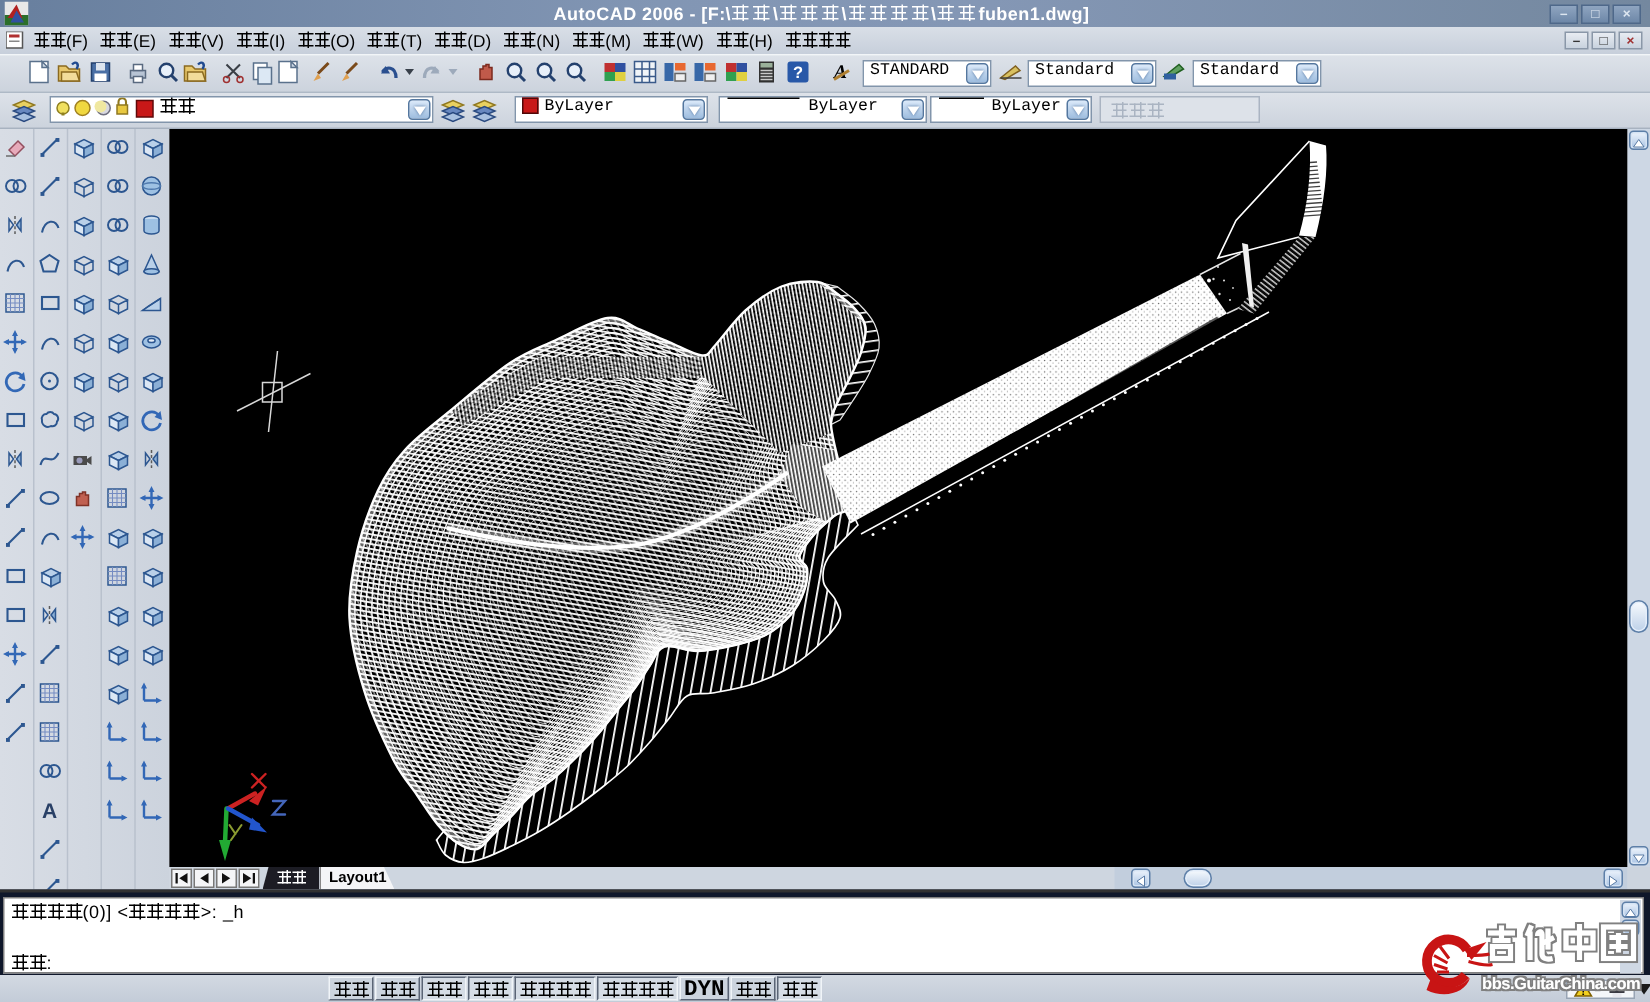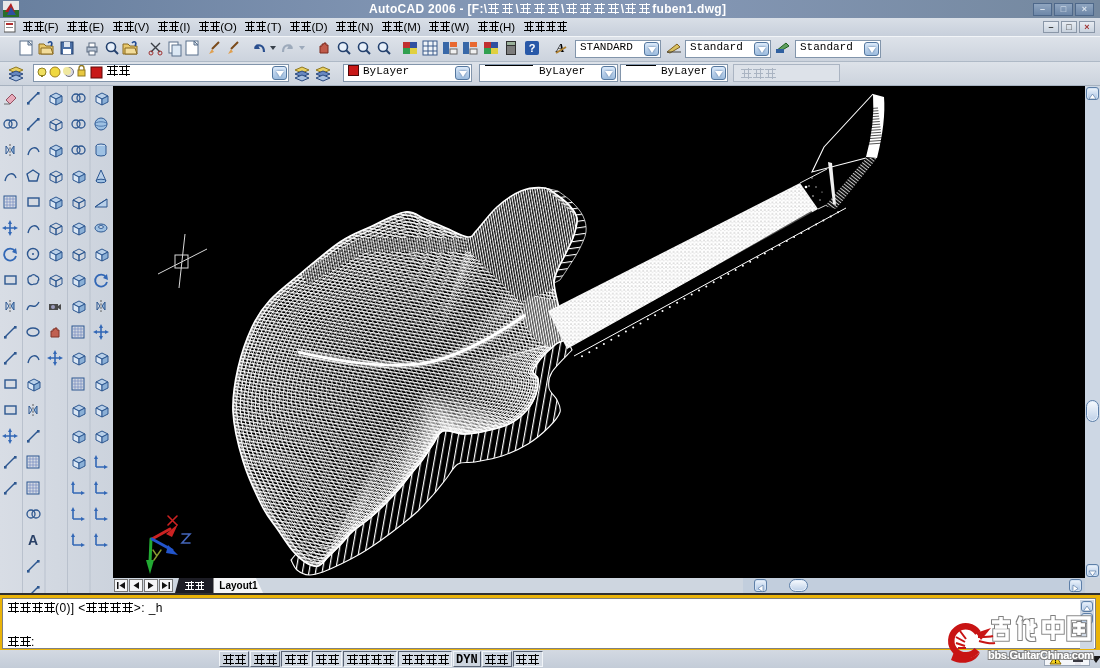--- a/index.html
+++ b/index.html
@@ -29,21 +29,21 @@
 
 #canvas{position:absolute;left:113px;top:86px;width:972px;height:492px;background:#000}
 
 #vscroll{position:absolute;left:1085px;top:86px;width:15px;height:492px;background:#cdd7e4}
 #hscrollrow{position:absolute;left:113px;top:578px;width:987px;height:15px;background:#ced6e0}
 .sbtn{position:absolute;background:linear-gradient(#eef4fc,#aac4e4);border:1px solid #5d7fa8;border-radius:3px;box-shadow:inset 0 0 0 1px #d6e4f4}
 .sthumb{position:absolute;background:linear-gradient(#f8fbfe,#bdd0e8);border:1px solid #5d7fa8;border-radius:7px;box-shadow:inset 0 0 0 1px #e4eefa}
 
 #tabs{position:absolute;left:113px;top:578px;height:15px;display:flex;font-size:11px}
 
-#cmd{position:absolute;left:0;top:593px;width:1100px;height:57px;background:#eab308;border-top:2px solid #303030}
+#cmd{position:absolute;left:0;top:593px;width:1100px;height:57px;background:#0f172a;border-top:2px solid #303030}
 #cmdinner{position:absolute;left:2px;top:3px;width:1094px;height:51px;background:#fff;border:1px solid #808080;font-family:"Liberation Sans";font-size:12px;letter-spacing:0.4px;color:#000}
 
 #status{position:absolute;left:0;top:650px;width:1100px;height:18px;background:linear-gradient(#d3d9e2,#c3ccd8);font-size:11px;display:flex;align-items:center}
 #coords{position:absolute;left:2px;top:2px;width:216px;height:14px;background:linear-gradient(#b9c5d4,#cfd8e4);border:1px solid #8a97a8;border-right-color:#eef2f7;border-bottom-color:#eef2f7;color:#7c8696;font-size:10px;font-family:"Liberation Sans";padding-left:4px}
 .sbut{height:16px;padding:1px 2px 0 2px;margin-right:1px;border:1px solid #f0f4f8;border-right-color:#5a6475;border-bottom-color:#5a6475;background:#ccd4de;display:inline-flex;align-items:center}
 .sbut.p{border:1px solid #5a6475;border-right-color:#f0f4f8;border-bottom-color:#f0f4f8;background:#d5dce5}
 
 #wm{position:absolute;left:938px;top:612px;width:162px;height:56px;z-index:50}
 </style></head><body>
 <div id="app">
@@ -681,21 +681,21 @@
           <i class="hz"></i>
           <i class="hz"></i>
           <i class="hz"></i>
         </span>
 <span class="sbut p">
           <i class="hz"></i>
           <i class="hz"></i>
           <i class="hz"></i>
           <i class="hz"></i>
         </span>
-<span class="sbut" style="font-family:'Liberation Mono';font-size:12px;font-weight:bold">DYN</span>
+<span class="sbut" style="font-family:'Liberation Mono';font-size:15px;font-weight:bold">DYN</span>
 <span class="sbut">
           <i class="hz"></i>
           <i class="hz"></i>
         </span>
 <span class="sbut p">
           <i class="hz"></i>
           <i class="hz"></i>
         </span>
 </div>
 <div style="position:absolute;left:1044px;top:3px;width:46px;height:13px;background:#f4f6f9;border:1px solid #98a4b4;display:flex;align-items:center;justify-content:space-around">

